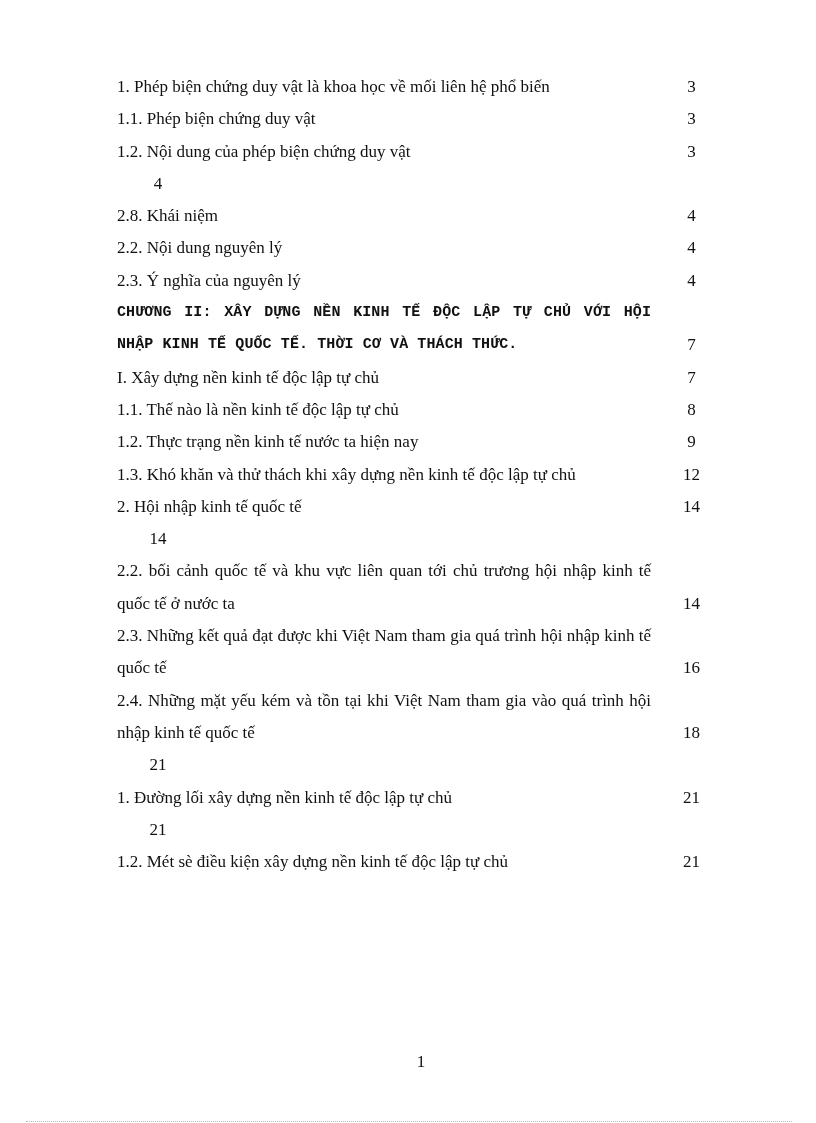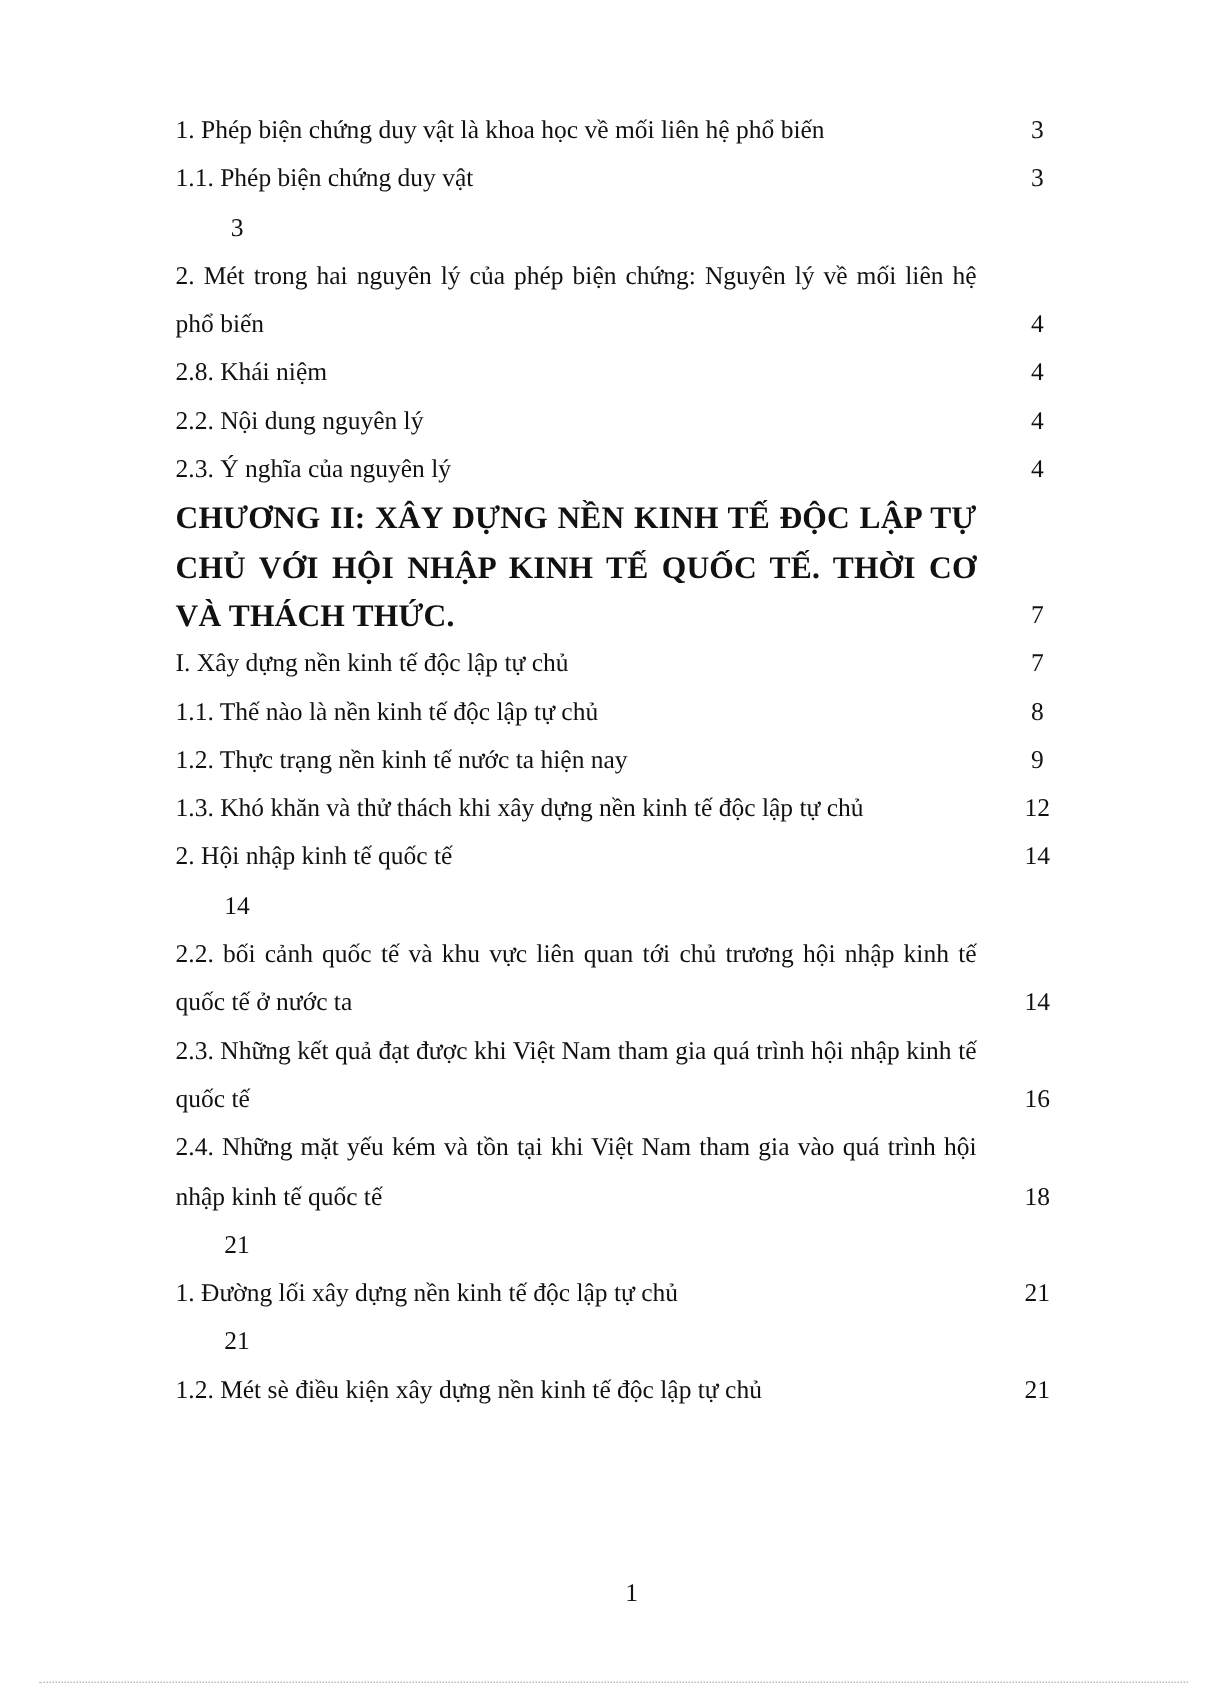--- a/index.html
+++ b/index.html
@@ -5,21 +5,21 @@
   html, body { margin: 0; padding: 0; background: #ffffff; }
   body { width: 816px; height: 1123px; position: relative; overflow: hidden; }
   .page { position: absolute; left: 0; top: 0; width: 816px; height: 1123px; background: #fff; }
   .toc {
     position: absolute; left: 117px; top: 71px; width: 600px;
     font-family: "Liberation Serif", "DejaVu Serif", serif;
     font-size: 17px; line-height: 32.3px; color: #111;
   }
   .toc-row { display: flex; align-items: flex-end; }
   .toc-text { width: 545px; text-align: justify; text-align-last: left; }
-  .toc-row.chapter .toc-text { font-weight: bold; font-size: 21px; letter-spacing: 0.1px; }
+  .toc-row.chapter .toc-text { font-weight: bold; font-size: 15px; letter-spacing: 0.1px; font-family: Liberation Mono, monospace; }
   .toc-page { width: 52px; margin-left: 15px; text-align: center; }
   .page-number {
     position: absolute; left: 0; width: 842px; top: 1052px; text-align: center;
     font-family: "Liberation Serif", "DejaVu Serif", serif; font-size: 17px; color: #111;
   }
   .page-edge {
     position: absolute; left: 26px; width: 766px; top: 1121px; height: 0;
     border-top: 1px dotted #bdbdbd;
   }
 </style>
@@ -30,24 +30,24 @@
   <div class="toc">
     <div class="toc-row">
         <span class="toc-text">1. Phép biện chứng duy vật là khoa học về mối liên hệ phổ biến</span>
         <span class="toc-page">3</span>
       </div>
     <div class="toc-row">
         <span class="toc-text">1.1. Phép biện chứng duy vật</span>
         <span class="toc-page">3</span>
       </div>
     <div class="toc-row">
+        <span class="toc-text">1.2. Nội dung của phép biện chứng duy vật</span>
         <span class="toc-page">3</span>
       </div>
     <div class="toc-row">
-        <span class="toc-text">2. Mét trong hai nguyên lý của phép biện chứng: Nguyên lý về mối liên hệ phổ biến</span>
         <span class="toc-page">4</span>
       </div>
     <div class="toc-row">
         <span class="toc-text">2.8. Khái niệm</span>
         <span class="toc-page">4</span>
       </div>
     <div class="toc-row">
         <span class="toc-text">2.2. Nội dung nguyên lý</span>
         <span class="toc-page">4</span>
       </div>

